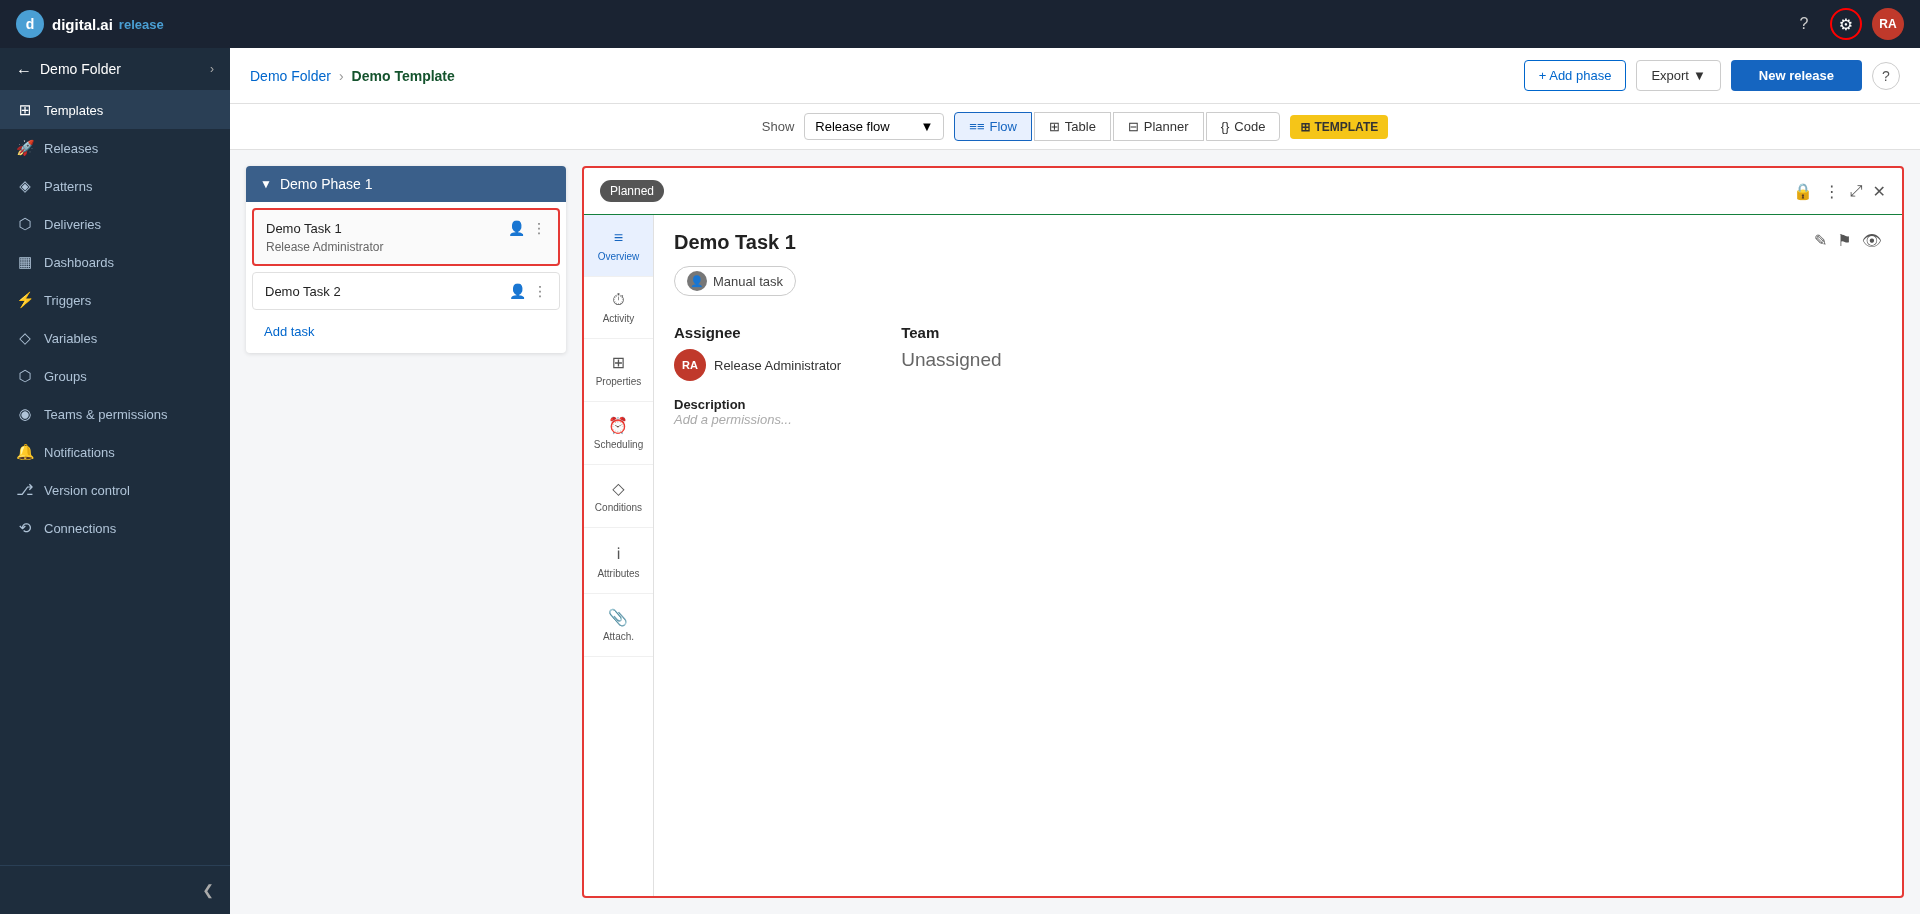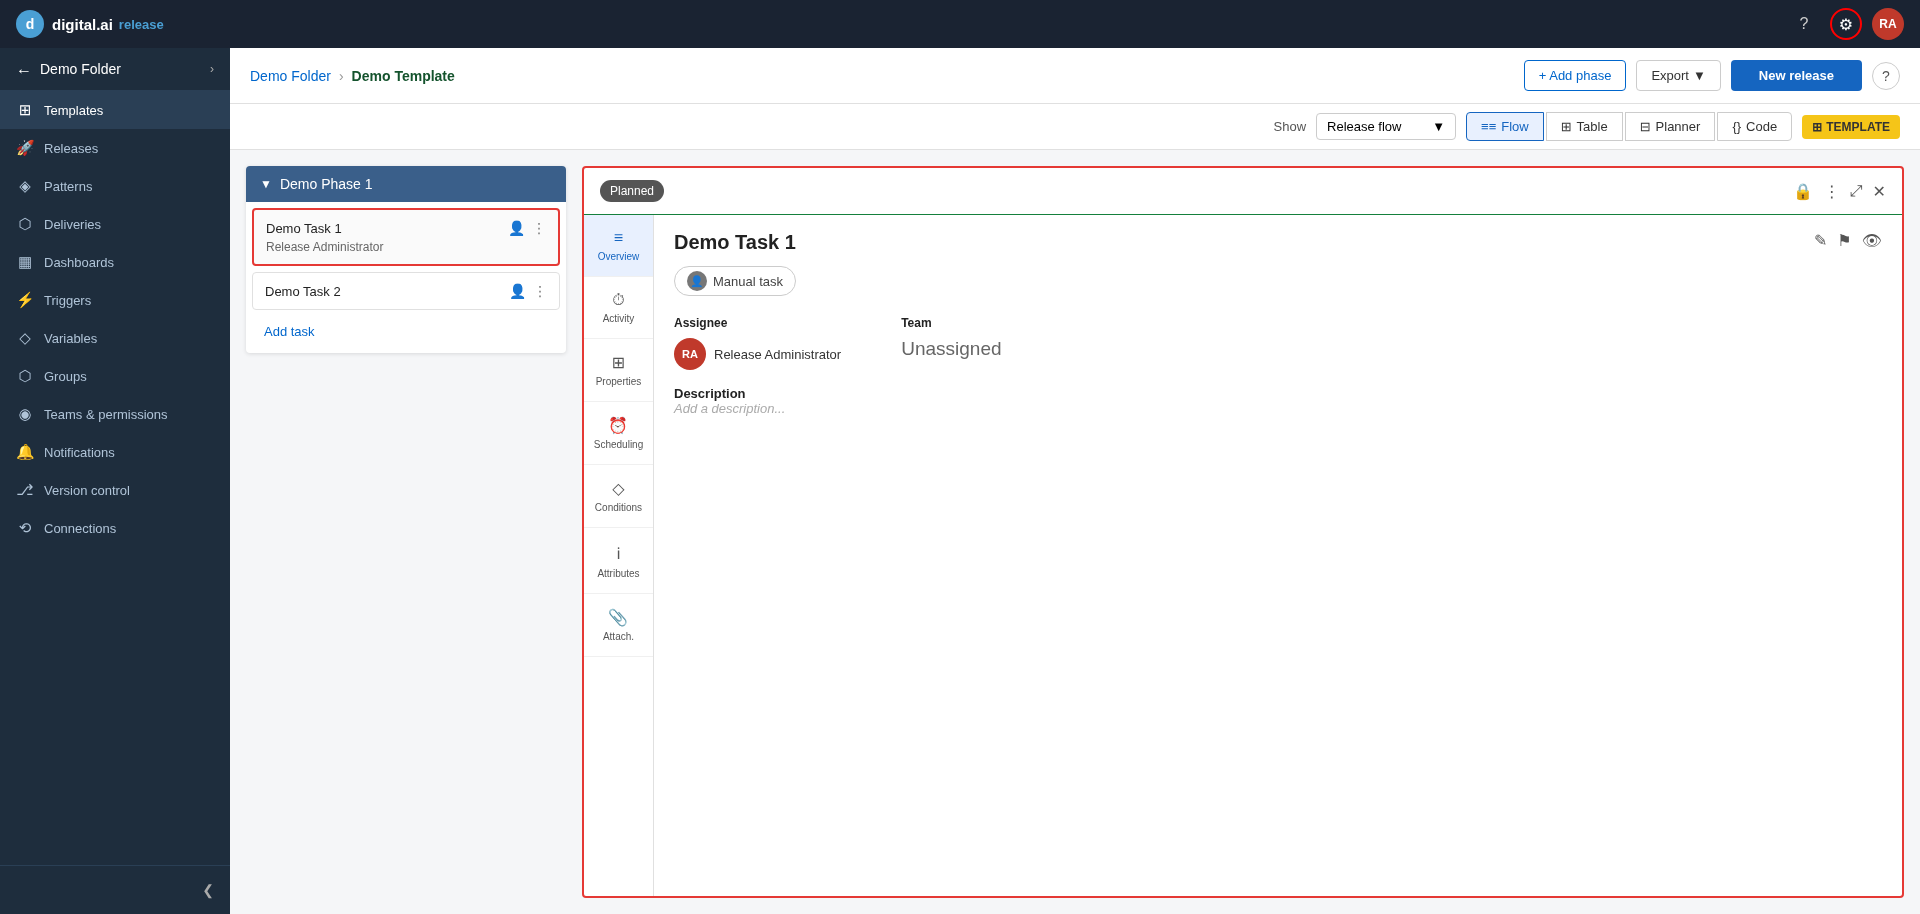--- a/index.html
+++ b/index.html
@@ -123,21 +123,21 @@
 
     
     .view-toolbar {
       background: #fff;
       padding: 8px 20px;
       display: flex;
       align-items: center;
       gap: 10px;
       border-bottom: 1px solid #e0e0e0;
       flex-shrink: 0;
-      justify-content: flex-end;
+      justify-content: center;
     }
     .view-toolbar-left { display: flex; align-items: center; gap: 10px; }
     .show-label { font-size: 13px; color: #555; }
     .show-select {
       border: 1px solid #ccc;
       border-radius: 4px;
       padding: 5px 10px;
       font-size: 13px;
       background: #fff;
       cursor: pointer;
@@ -288,21 +288,21 @@
       gap: 6px;
       border: 1px solid #ccc;
       border-radius: 20px;
       padding: 4px 12px;
       font-size: 13px;
       color: #444;
       margin-bottom: 20px;
     }
     .assignee-team-row { display: flex; gap: 60px; margin-bottom: 16px; }
     .assignee-col, .team-col { display: flex; flex-direction: column; gap: 8px; }
-    .col-label { font-size: 12px; font-weight: 600; color: #222; }
+    .col-label { font-size: 15px; font-weight: 600; color: #222; margin-top: 8px; }
     .assignee-info { display: flex; align-items: center; gap: 8px; }
     .assignee-avatar { width: 32px; height: 32px; border-radius: 50%; background: #c0392b; display: flex; align-items: center; justify-content: center; color: white; font-size: 11px; font-weight: bold; }
     .assignee-name { font-size: 13px; color: #333; }
     .team-unassigned { font-size: 19px; color: #666; }
     .desc-label { font-size: 13px; font-weight: 600; color: #222; }
     .desc-placeholder { font-size: 13px; color: #aaa; font-style: italic; }
 
     
     ::-webkit-scrollbar { width: 6px; }
     ::-webkit-scrollbar-track { background: #f1f1f1; }
@@ -543,21 +543,21 @@
                   <span class="assignee-name">Release Administrator</span>
                 </div>
               </div>
               <div class="team-col">
                 <span class="col-label">Team</span>
                 <span class="team-unassigned">Unassigned</span>
               </div>
             </div>
             <div>
               <div class="desc-label">Description</div>
-              <div class="desc-placeholder">Add a description...</div>
+              <div class="desc-placeholder">Add a permissions...</div>
             </div>
           </div>
         </div>
       </div>
 
     </div>
   </div>
 </div>
 
 </body></html>

